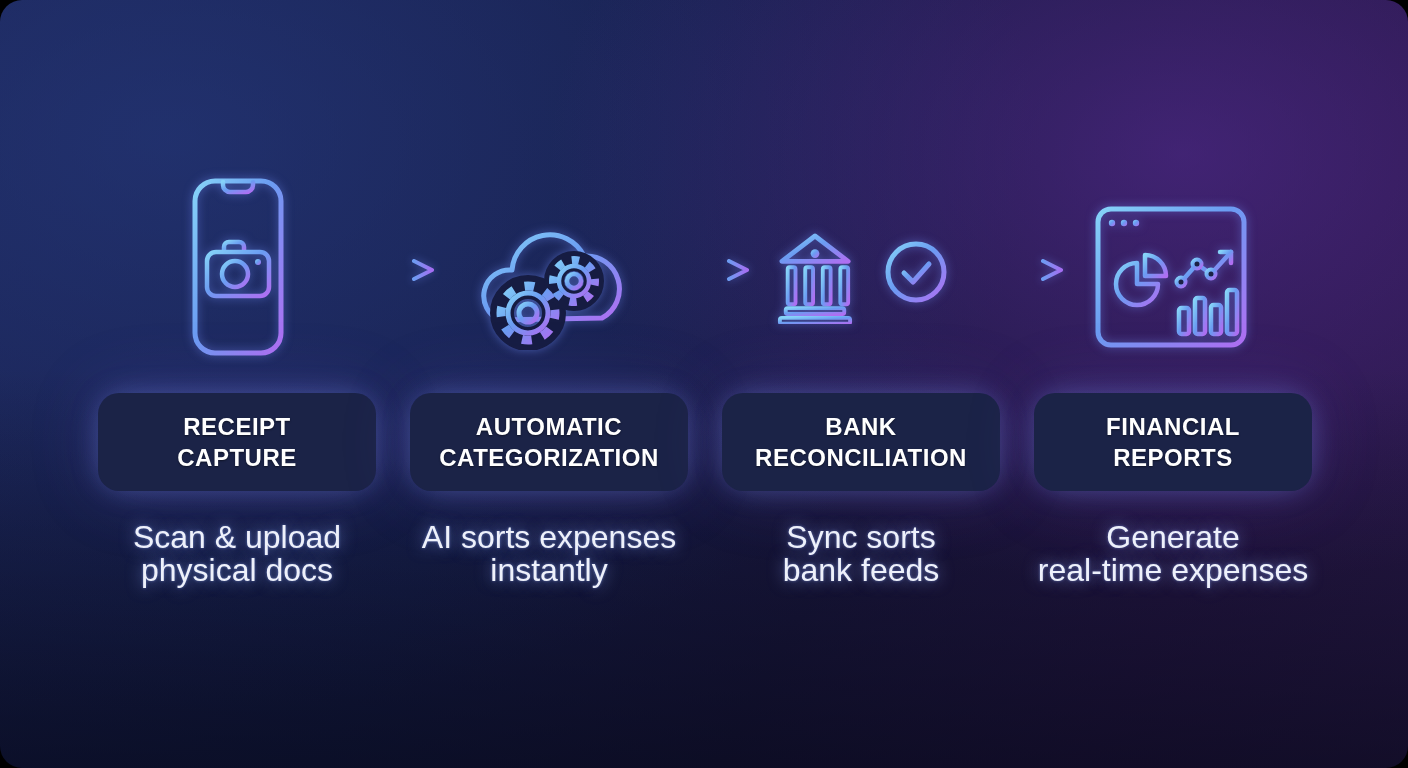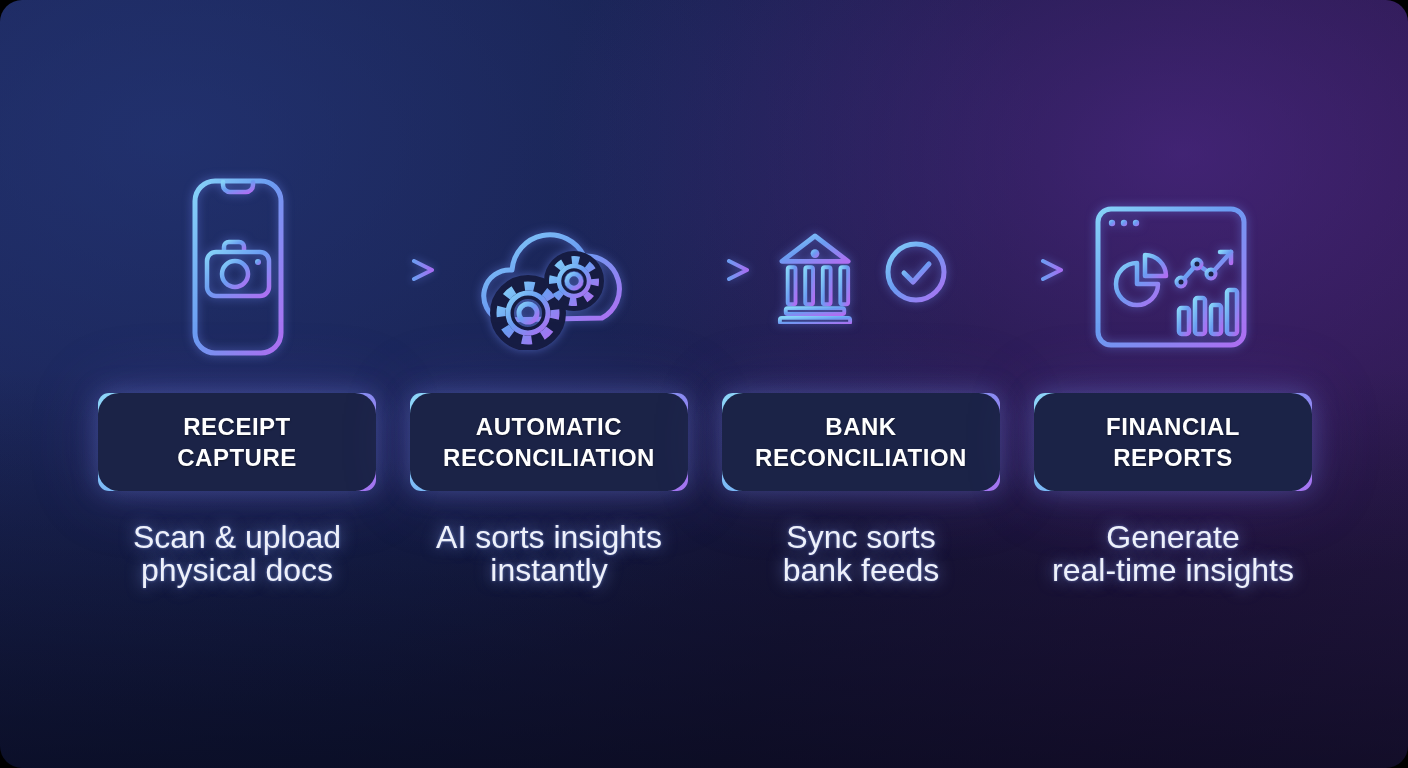--- a/index.html
+++ b/index.html
@@ -9,21 +9,21 @@
     background-color:#0c102c;
     background-image:
       linear-gradient(180deg, rgba(4,6,20,0) 48%, rgba(4,6,20,0.62) 100%),
       radial-gradient(75% 95% at 84% 20%, rgba(93,45,156,0.55) 0%, rgba(93,45,156,0) 60%),
       radial-gradient(95% 115% at 12% 18%, rgba(40,62,134,0.55) 0%, rgba(40,62,134,0) 65%),
       linear-gradient(118deg, #1a2252 0%, #161d48 40%, #1b1840 62%, #261746 82%, #2b1a4b 100%);
   }
   .icon{position:absolute;filter:drop-shadow(0 0 5px rgba(115,145,255,0.50));}
   .arrow{position:absolute;filter:drop-shadow(0 0 4px rgba(115,145,255,0.45));}
   .step-box{
-    position:absolute;top:393px;width:278px;height:98px;border-radius:11px;
+    position:absolute;top:393px;width:278px;height:98px;border-radius:28px;
     box-sizing:border-box;
     background:linear-gradient(135deg,#8fd7f9 0%,#6fa6f4 45%,#a774f2 100%);
     box-shadow:0 0 26px rgba(128,152,255,0.35), 0 0 70px rgba(110,80,200,0.22);
   }
   .step-box-inner{
     width:100%;height:100%;border-radius:21px;background:#1b2347;
     display:flex;align-items:center;justify-content:center;
   }
   .step-title{
     font-weight:bold;font-size:24px;line-height:31px;color:#ffffff;text-align:center;
@@ -146,38 +146,38 @@
 
   <div class="step-box" style="left:98px">
     <div class="step-box-inner">
       <div class="step-title">RECEIPT
 CAPTURE</div>
     </div>
   </div>
   <div class="step-box" style="left:410px">
     <div class="step-box-inner">
       <div class="step-title">AUTOMATIC
-RECONCILIATION</div>
+CATEGORIZATION</div>
     </div>
   </div>
   <div class="step-box" style="left:722px">
     <div class="step-box-inner">
       <div class="step-title">BANK
 RECONCILIATION</div>
     </div>
   </div>
   <div class="step-box" style="left:1034px">
     <div class="step-box-inner">
       <div class="step-title">FINANCIAL
 REPORTS</div>
     </div>
   </div>
 
   <div class="step-subtitle" style="left:98px">Scan &amp; upload
 physical docs</div>
-  <div class="step-subtitle" style="left:410px">AI sorts insights
+  <div class="step-subtitle" style="left:410px">AI sorts expenses
 instantly</div>
   <div class="step-subtitle" style="left:722px">Sync sorts
 bank feeds</div>
   <div class="step-subtitle" style="left:1034px">Generate
-real-time insights</div>
+real-time expenses</div>
 
 </div>
 
 </body></html>

